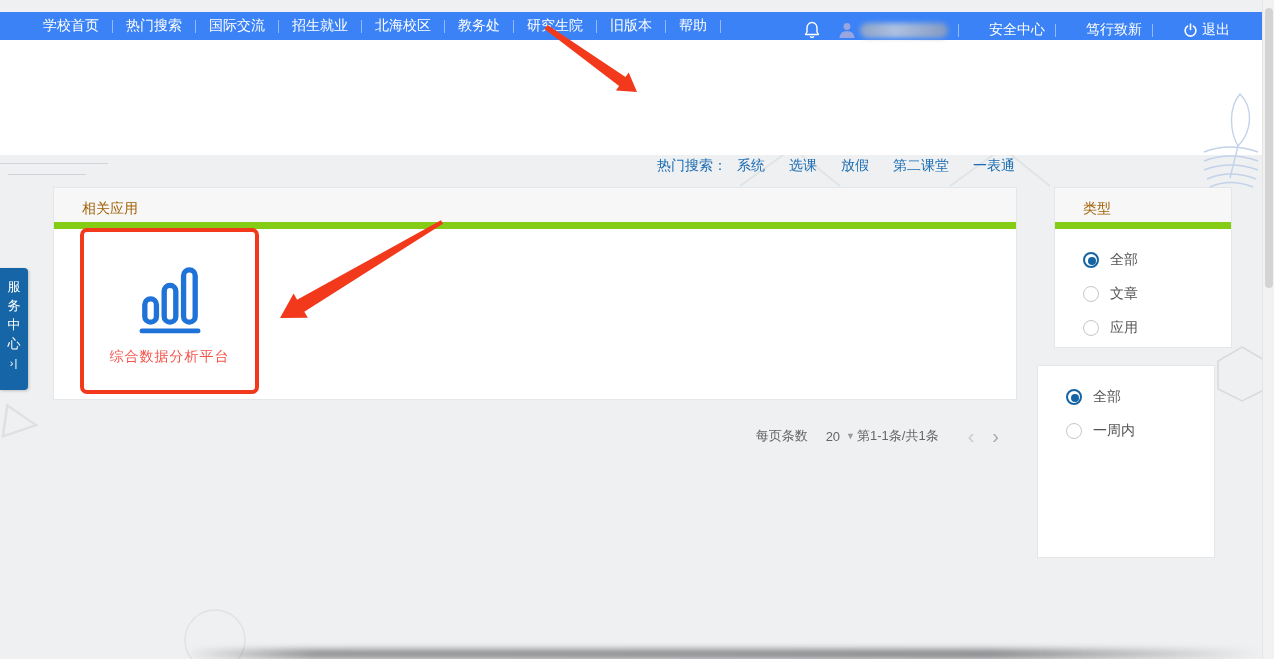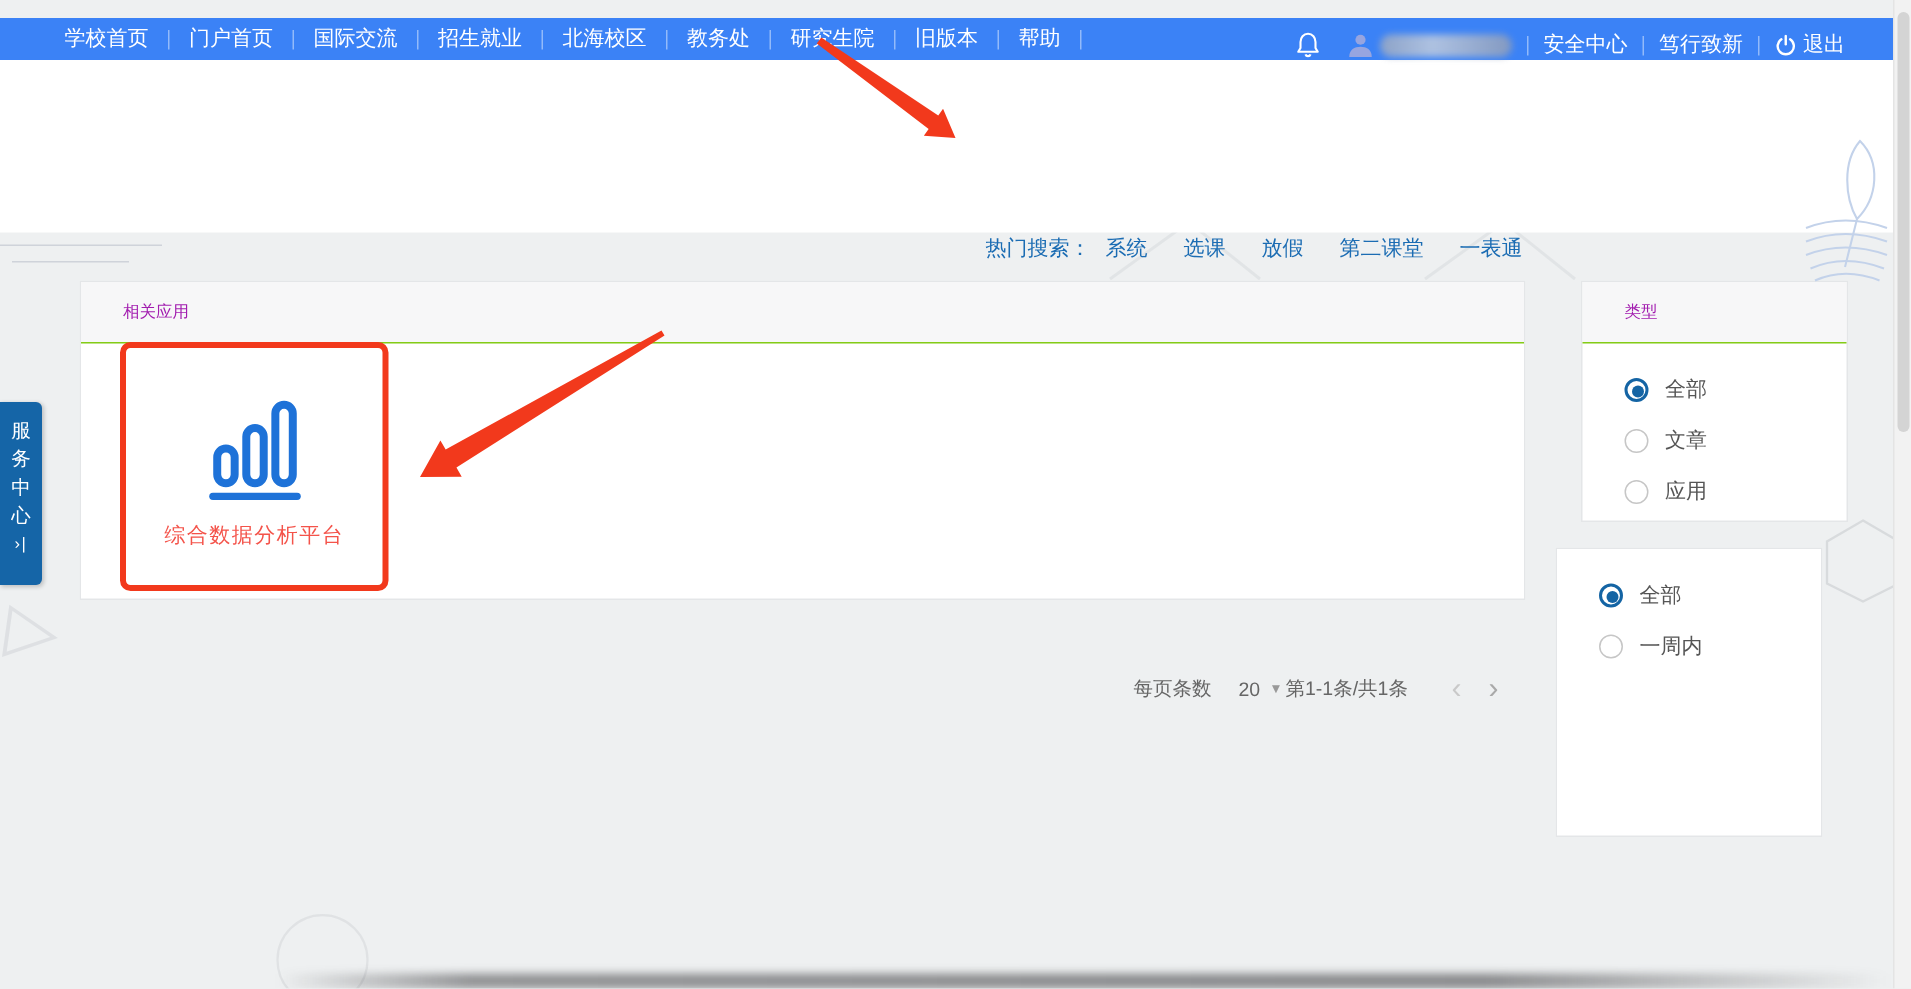--- a/index.html
+++ b/index.html
@@ -12,21 +12,21 @@
   
   .topbar {
     position:absolute; left:0; top:12px; width:1274px; height:28px;
     background:#3b82f6; display:flex; align-items:center;
     color:#fff; font-size:14px; z-index:4;
   }
   .topnav { display:flex; align-items:center; margin-left:30px; }
   .topnav .item { padding:0 13px; cursor:pointer; white-space:nowrap; }
   .tsep { width:1px; height:13px; background:rgba(255,255,255,.45); }
   .topbar-right { position:absolute; right:44px; top:0; height:36px; display:flex; align-items:center; gap:10px; }
-  .topbar-right .item { cursor:pointer; white-space:nowrap; display:flex; align-items:center; gap:4px; }
+  .topbar-right .item { cursor:pointer; white-space:nowrap; display:flex; align-items:center; gap:4px;margin-left:20px; }
   .blur-name {
     width:88px; height:15px; border-radius:8px;
     background:linear-gradient(90deg,#9aa8c0,#c2cdde 40%,#8f9db8);
     filter:blur(2.5px); opacity:.85;
   }
   
   .header { position:absolute; left:0; top:36px; width:1262px; height:119px; background:#fff; z-index:2; }
   .seal { position:absolute; left:40px; top:89px; }
   .uni-name {
     position:absolute; left:112px; top:105px;
@@ -64,38 +64,38 @@
     position:absolute; left:0; top:268px; width:28px; height:122px;
     background:#1565a7; border-radius:0 4px 4px 0; z-index:3;
     color:#fff; text-align:center; padding-top:9px; cursor:pointer;
     box-shadow:1px 1px 3px rgba(0,0,0,.2);
   }
   .side-tab .ch { display:block; font-size:13px; line-height:19px; }
   .side-tab .expand { display:block; font-size:11px; margin-top:4px; letter-spacing:1px; }
   
   .panel { position:absolute; background:#fff; border:1px solid #e4e6e8; z-index:2; }
   .panel-head {
-    height:41px; background:#f7f7f8; border-bottom:1px solid #84cc16;
-    line-height:40px; padding-left:28px; font-size:11px; color:#a21caf;
+    height:41px; background:#f7f7f8; border-bottom:7px solid #84cc16;
+    line-height:40px; padding-left:28px; font-size:14px; color:#a16207;
   }
   .main-panel { left:53px; top:187px; width:964px; height:213px; }
   
   .app-card {
     position:absolute; left:27px; top:41px; width:177px; height:164px;
     display:flex; flex-direction:column; align-items:center; cursor:pointer;
   }
   .app-annot {
     position:absolute; left:-1px; top:-1px; width:179px; height:166px;
     border:4px solid #f2391c; border-radius:7px; pointer-events:none; z-index:6;
   }
   .app-icon { margin-top:29px; }
   .app-name { margin-top:12px; font-size:14px; color:#f4534a; letter-spacing:1px; }
   
   .pagination {
-    position:absolute; left:650px; top:448px; width:358px; height:22px;
+    position:absolute; left:650px; top:425px; width:358px; height:22px;
     display:flex; align-items:center; justify-content:flex-end;
     font-size:13px; color:#666; z-index:2;
   }
   .pagination .pp-label { margin-right:18px; }
   .pagination .pp-select { display:flex; align-items:center; gap:6px; cursor:pointer; margin-right:2px; }
   .pagination .caret { font-size:9px; color:#999; }
   .pagination .range { margin-right:20px; }
   .pagination .chev { font-size:20px; line-height:20px; padding:0 9px; cursor:pointer; }
   .chev.prev { color:#c9c9c9; }
   .chev.next { color:#a9a9a9; }
@@ -143,21 +143,21 @@
   <path d="M40,38 L90,2 M95,2 L140,38 M250,38 L300,2 M305,2 L350,38" stroke="rgba(160,166,174,.16)" stroke-width="2" fill="none"></path>
 </svg>
 <svg class="wm" style="left:180px; top:600px;" width="70" height="59">
   <circle cx="35" cy="40" r="30" fill="none" stroke="rgba(160,166,174,.18)" stroke-width="1.5"></circle>
 </svg>
 
 <div class="topbar">
   <div class="topnav">
     <span class="item">学校首页</span>
       <span class="tsep"></span>
-    <span class="item">门户首页</span>
+    <span class="item">热门搜索</span>
       <span class="tsep"></span>
     <span class="item">国际交流</span>
       <span class="tsep"></span>
     <span class="item">招生就业</span>
       <span class="tsep"></span>
     <span class="item">北海校区</span>
       <span class="tsep"></span>
     <span class="item">教务处</span>
       <span class="tsep"></span>
     <span class="item">研究生院</span>

